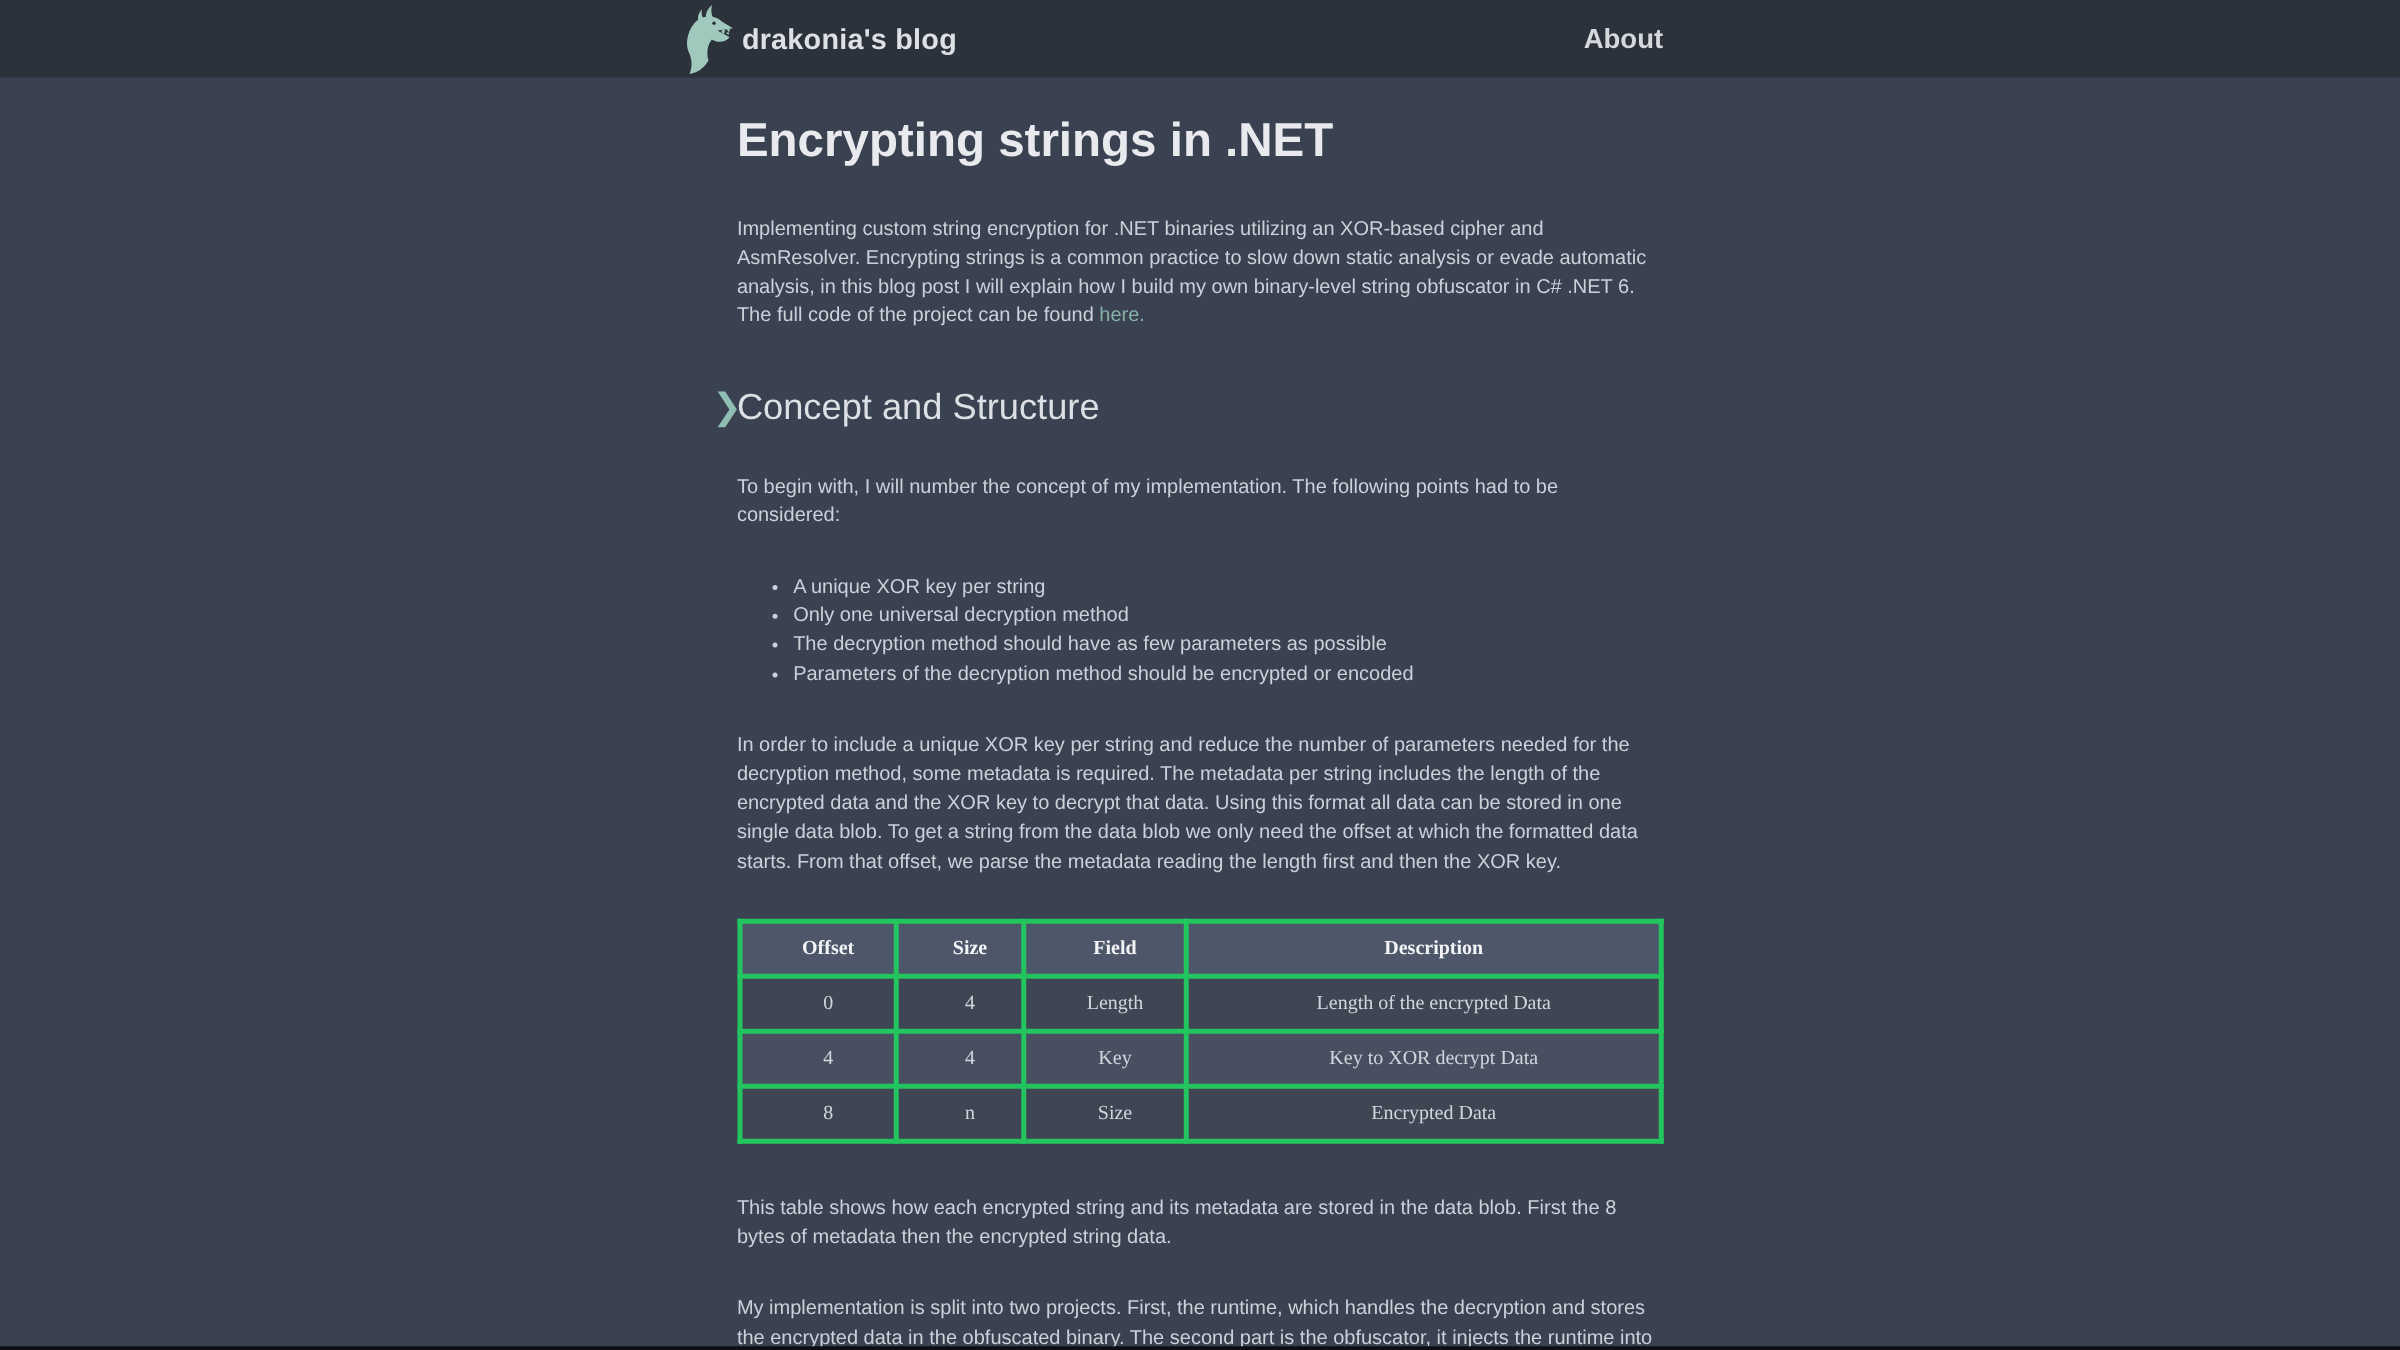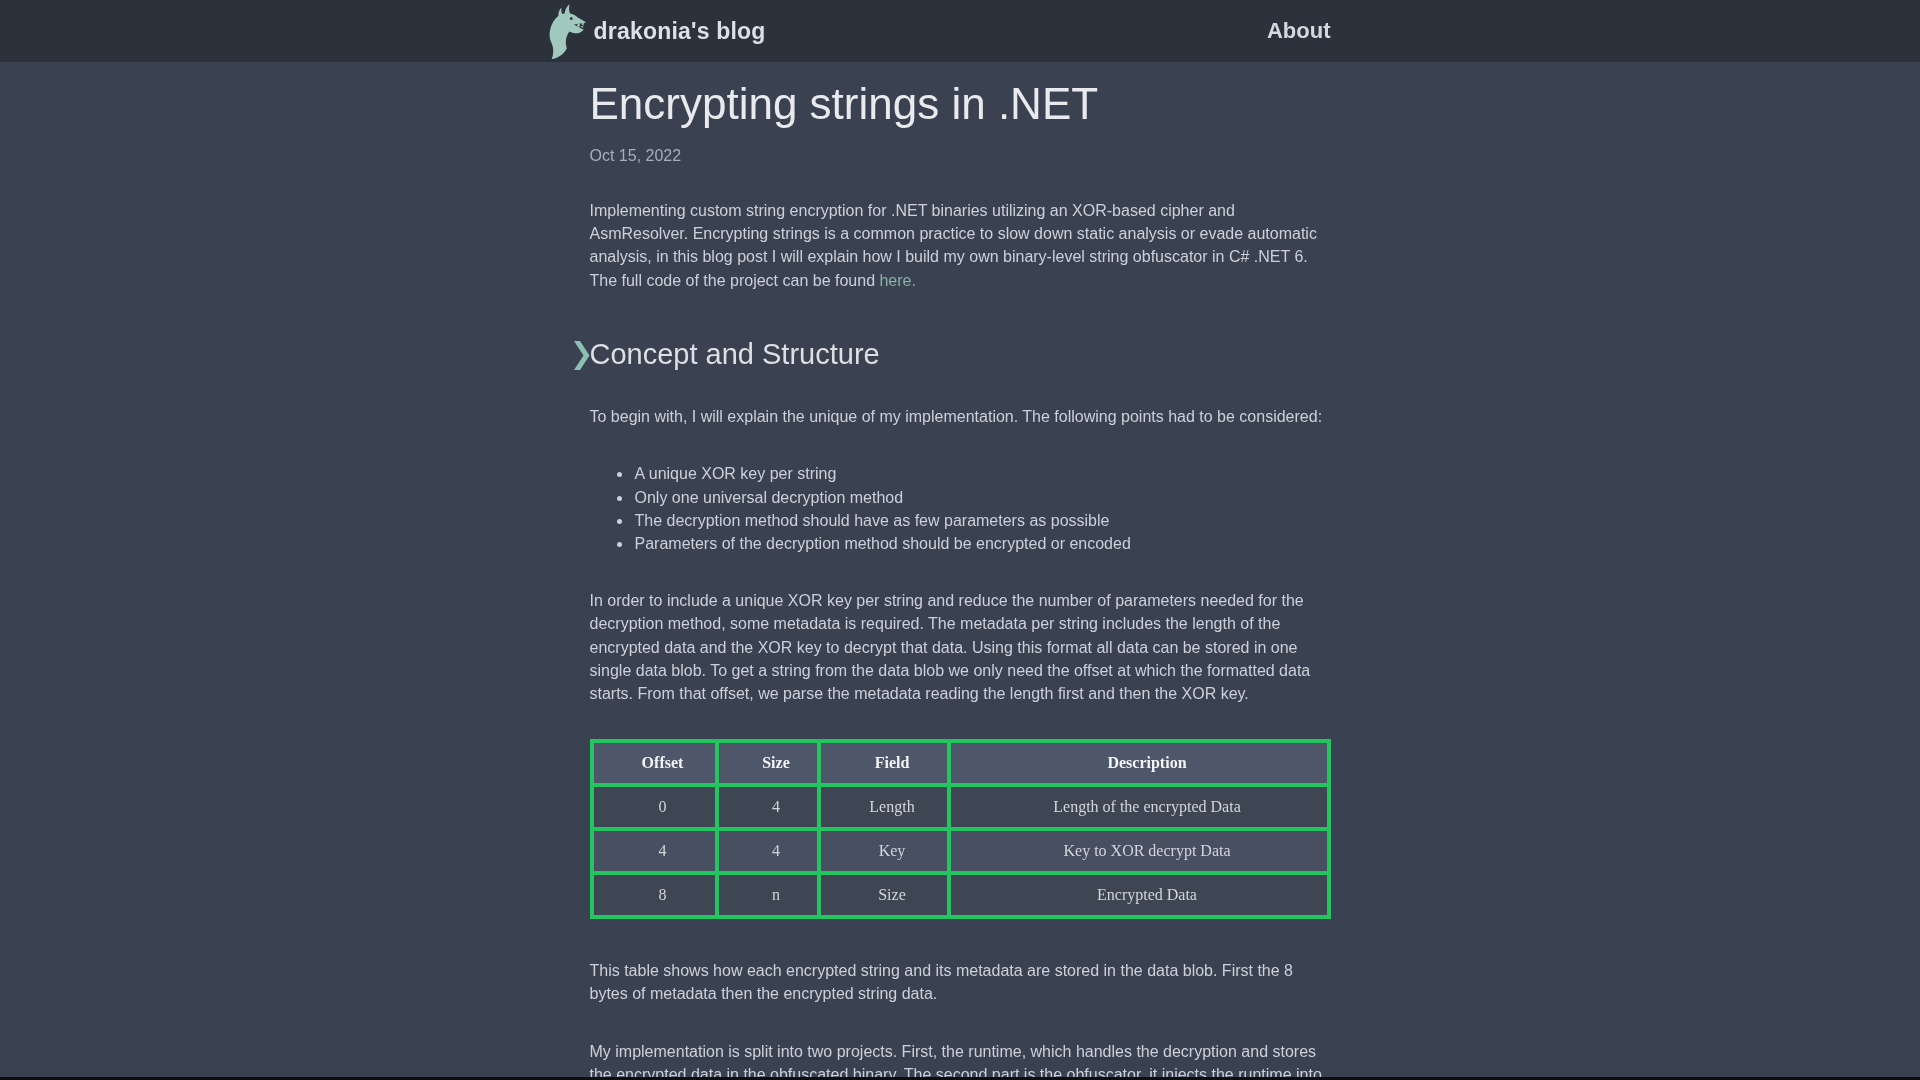--- a/index.html
+++ b/index.html
@@ -36,24 +36,24 @@
   .brand-title { font-size: 23px; color: #dde1e6; letter-spacing: 0.2px; }
   .nav-link {
     font-size: 22px;
     color: #d5d9de;
     text-decoration: none;
     cursor: pointer;
   }
 
   
   h1.post-title {
-    font-size: 44px;
-    font-weight: 400;
+    font-size: 38px;
+    font-weight: 700;
     color: #e8eaed;
-    margin: 14px 0 0 0;
+    margin: 28px 0 0 0;
     line-height: 1.25;
   }
   .post-date {
     font-size: 16px;
     color: #a9afb9;
     margin: 16px 0 34px 0;
   }
   p.body-text {
     font-size: 16px;
     line-height: 23.2px;
@@ -145,32 +145,31 @@
         <circle cx="64" cy="35" r="3.2" fill="#2c323c"></circle>
       </svg>
       <span class="brand-title">drakonia's blog</span>
     </a>
     <a class="nav-link">About</a>
   </div>
 </header>
 
 <main class="container">
   <h1 class="post-title">Encrypting strings in .NET</h1>
-  <div class="post-date">Oct 15, 2022</div>
 
   <p class="body-text"><span>Implementing custom string encryption for .NET binaries utilizing an XOR-based cipher and AsmResolver. Encrypting strings is a common practice to slow down static analysis or evade automatic analysis, in this blog post I will explain how I build my own binary-level string obfuscator in C# .NET 6. The full code of the project can be found </span><a class="inline-link">here.</a></p>
 
   <h2 class="section-heading">
     <svg class="heading-chevron" viewBox="0 0 17 29" xmlns="http://www.w3.org/2000/svg">
       <path d="M1 0 L7 0 L16.5 14.5 L7 29 L1 29 L10.5 14.5 Z" fill="#8fbfb3"></path>
     </svg>
     <span>Concept and Structure</span>
   </h2>
 
-  <p class="body-text">To begin with, I will explain the unique of my implementation. The following points had to be considered:</p>
+  <p class="body-text">To begin with, I will number the concept of my implementation. The following points had to be considered:</p>
 
   <ul class="bullet-list">
     <li>A unique XOR key per string</li>
     <li>Only one universal decryption method</li>
     <li>The decryption method should have as few parameters as possible</li>
     <li>Parameters of the decryption method should be encrypted or encoded</li>
   </ul>
 
   <p class="body-text">In order to include a unique XOR key per string and reduce the number of parameters needed for the decryption method, some metadata is required. The metadata per string includes the length of the encrypted data and the XOR key to decrypt that data. Using this format all data can be stored in one single data blob. To get a string from the data blob we only need the offset at which the formatted data starts. From that offset, we parse the metadata reading the length first and then the XOR key.</p>
 

